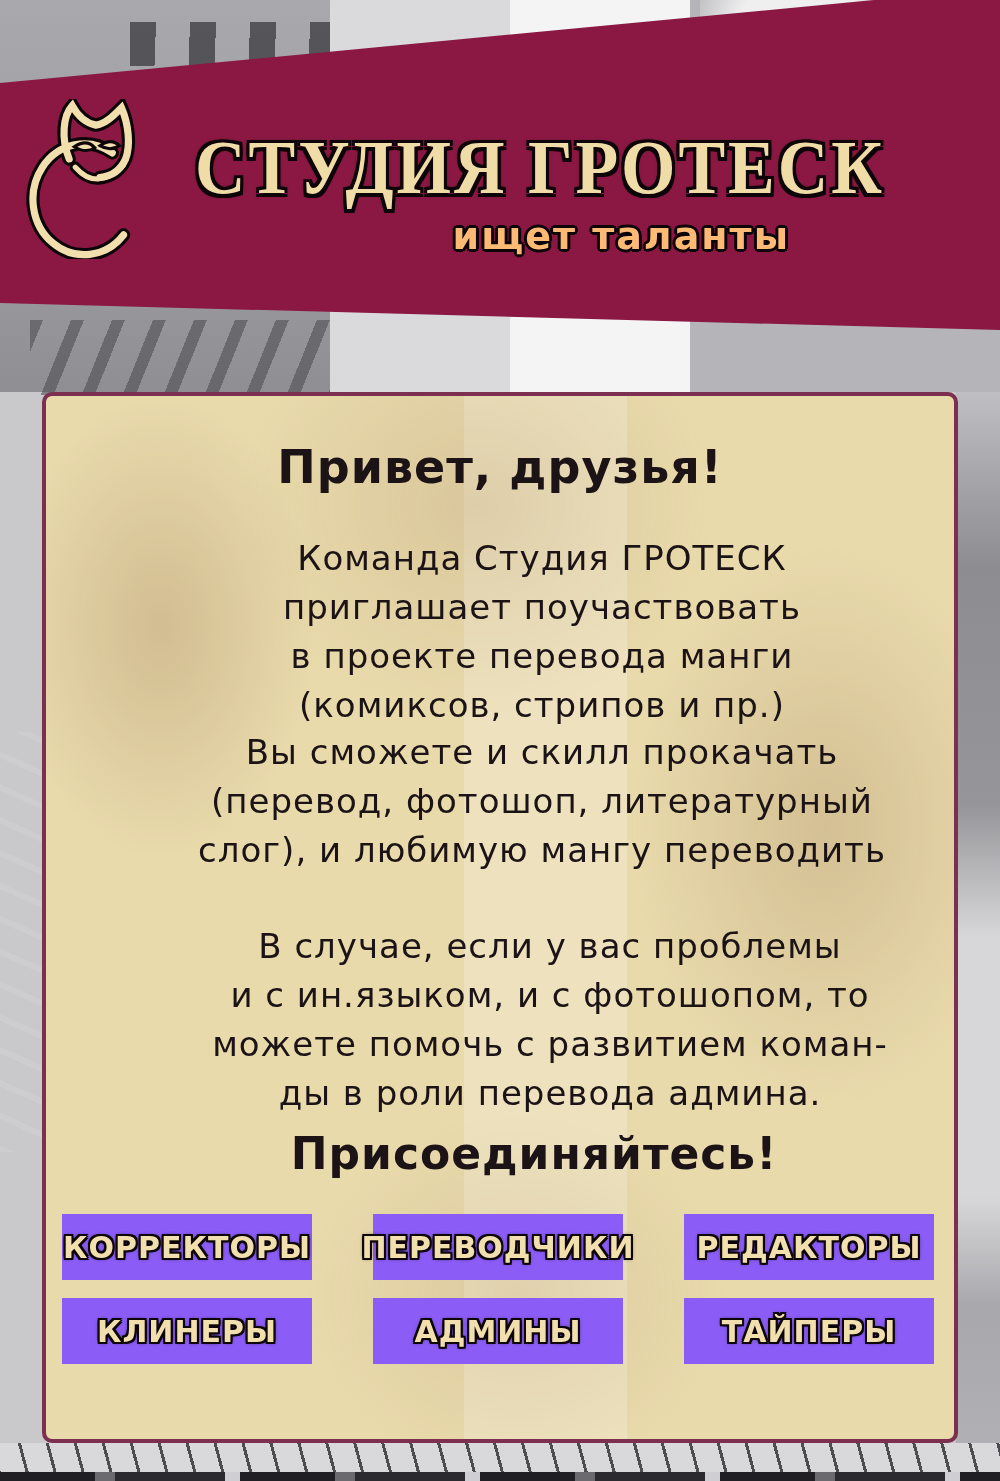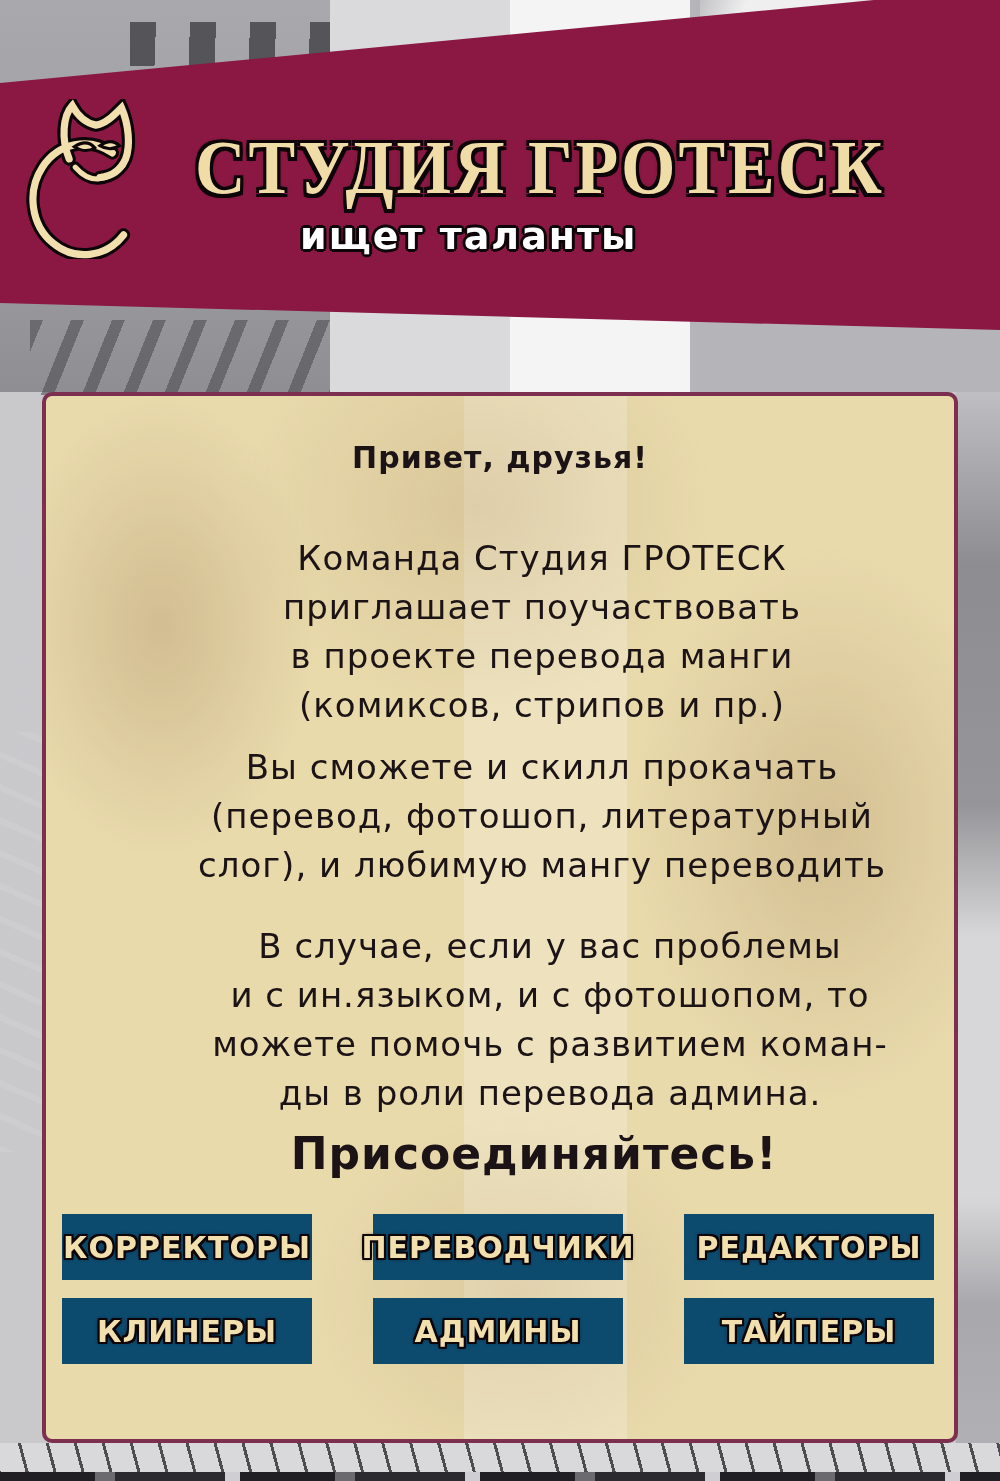--- a/index.html
+++ b/index.html
@@ -32,43 +32,43 @@
   .bottom-dark{left:0;top:1472px;width:1000px;height:9px;
     background:repeating-linear-gradient(90deg,#202024 0 95px,#6b6b6f 95px 115px,#2b2b2f 115px 225px,#cfcfd1 225px 240px);}
   
   .banner{position:absolute;left:0;top:0;width:1000px;height:336px;background:#8a1843;
     clip-path:polygon(0 83px,874px 0,1000px 0,1000px 330px,0 303px);}
   .studio-title{position:absolute;left:150px;top:124px;width:780px;text-align:center;
     font-family:"Liberation Serif",serif;font-weight:bold;font-size:70px;letter-spacing:3px;
     color:#f0dca6;transform:scaleY(1.1);transform-origin:top;
     text-shadow:3px 0 0 #0d0508,-3px 0 0 #0d0508,0 3px 0 #0d0508,0 -3px 0 #0d0508,
       3px 3px 0 #0d0508,-3px -3px 0 #0d0508,3px -3px 0 #0d0508,-3px 3px 0 #0d0508,0 0 5px #0d0508;}
-  .studio-subtitle{position:absolute;left:300px;top:214px;width:490px;text-align:left;
-    font-weight:bold;font-size:38px;letter-spacing:2px;color:#ffffff;
+  .studio-subtitle{position:absolute;left:300px;top:214px;width:490px;text-align:right;
+    font-weight:bold;font-size:38px;letter-spacing:2px;color:#fdba74;
     text-shadow:3px 0 0 #0d0508,-3px 0 0 #0d0508,0 3px 0 #0d0508,0 -3px 0 #0d0508,
       2px 2px 0 #0d0508,-2px -2px 0 #0d0508,2px -2px 0 #0d0508,-2px 2px 0 #0d0508;}
   .cat{position:absolute;left:24px;top:99px;width:118px;height:160px;}
   
   .panel{position:absolute;left:42px;top:392px;width:916px;height:1051px;box-sizing:border-box;
     border:4px solid #7d2f50;border-radius:10px;background:rgba(238,220,168,0.87);}
   .panel .art{position:absolute;inset:0;border-radius:6px;pointer-events:none;
     background:
       radial-gradient(220px 330px ellipse at 115px 230px,rgba(125,88,48,.22),rgba(125,88,48,0) 70%),
       radial-gradient(280px 400px ellipse at 780px 430px,rgba(125,88,48,.20),rgba(125,88,48,0) 70%),
       radial-gradient(340px 300px ellipse at 430px 110px,rgba(125,88,48,.14),rgba(125,88,48,0) 70%),
       radial-gradient(300px 260px ellipse at 470px 900px,rgba(125,88,48,.12),rgba(125,88,48,0) 70%),
       linear-gradient(90deg,rgba(255,255,255,0) 0 46%,rgba(255,255,255,.22) 46% 64%,rgba(255,255,255,0) 64%);}
   .panel .abs{position:absolute;left:0;width:908px;text-align:center;color:#1b1316;}
-  .h-greeting{top:44px;font-weight:bold;font-size:30px;letter-spacing:1px;}
+  .h-greeting{top:44px;font-weight:bold;font-size:46px;letter-spacing:1px;}
   .para{font-size:34px;line-height:49px;letter-spacing:1px;margin-left:42px;}
-  .p1{top:138px;} .p2{top:347px;} .p3{top:526px;padding-left:8px;}
+  .p1{top:138px;} .p2{top:332px;} .p3{top:526px;padding-left:8px;}
   .h-join{top:732px;font-weight:bold;font-size:44px;letter-spacing:1px;margin-left:34px;}
   .btn-grid{position:absolute;left:16px;top:818px;display:grid;
     grid-template-columns:repeat(3,250px);column-gap:61px;row-gap:18px;}
-  .btn{width:250px;height:66px;background:#0c4a6e;display:flex;align-items:center;justify-content:center;
+  .btn{width:250px;height:66px;background:#8b5cf6;display:flex;align-items:center;justify-content:center;
     font-weight:bold;font-size:30px;letter-spacing:1px;color:#f2dfae;cursor:pointer;
     text-shadow:2px 0 0 #0d0508,-2px 0 0 #0d0508,0 2px 0 #0d0508,0 -2px 0 #0d0508,
       2px 2px 0 #0d0508,-2px -2px 0 #0d0508,2px -2px 0 #0d0508,-2px 2px 0 #0d0508,0 0 4px #0d0508;}
   .vk{top:994px;font-family:"DejaVu Sans Mono",monospace;font-size:30px;letter-spacing:1px;color:#161116;}
 </style>
 </head>
 <body>
 
 <div id="stage">
 

